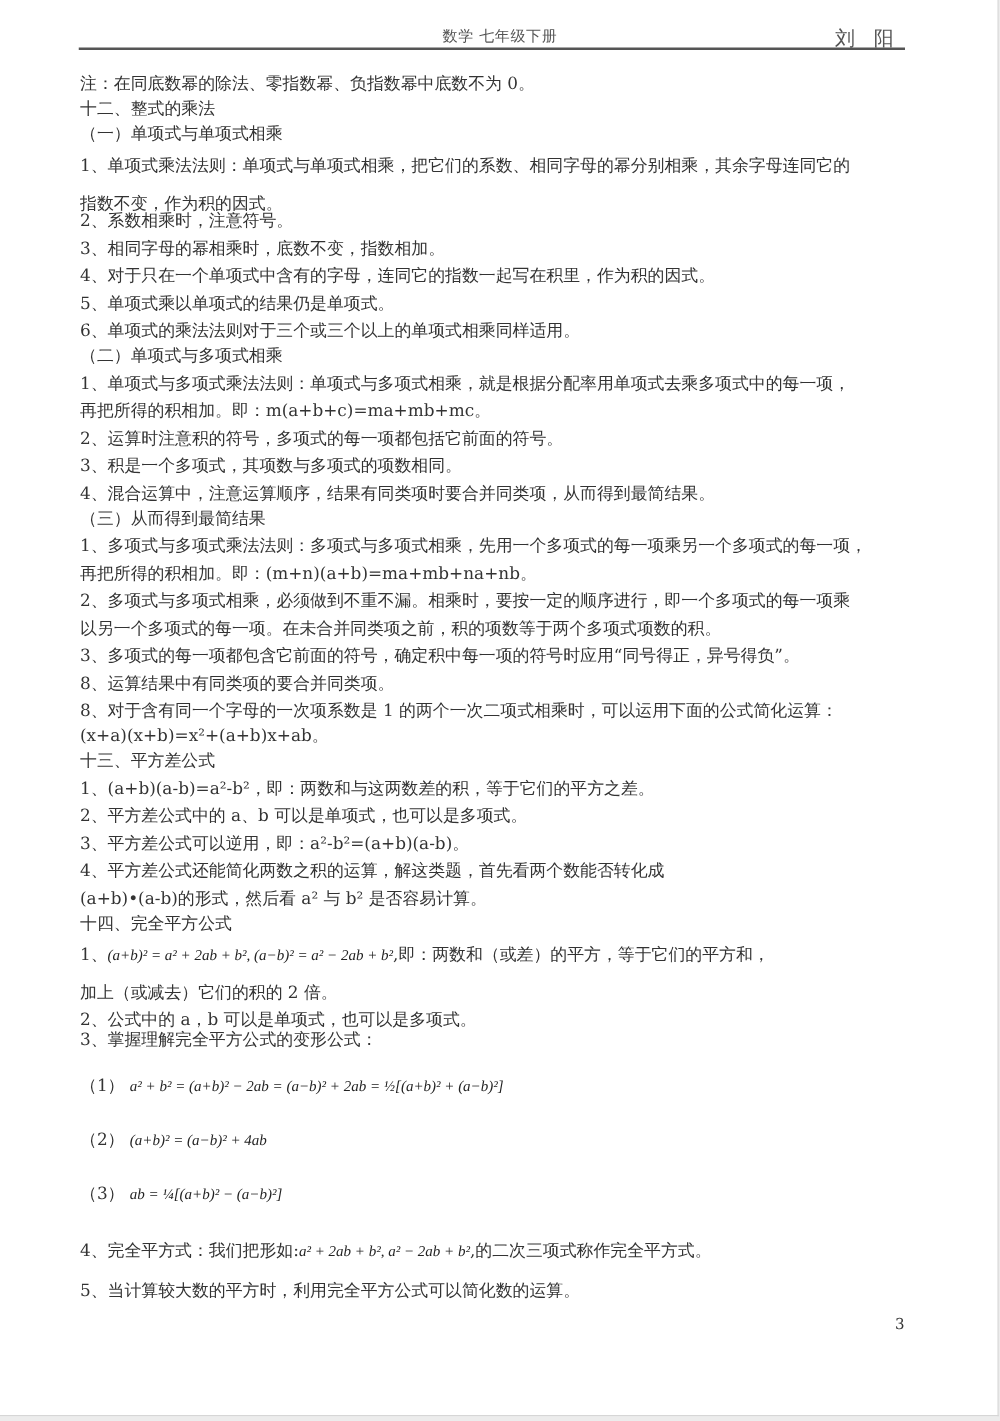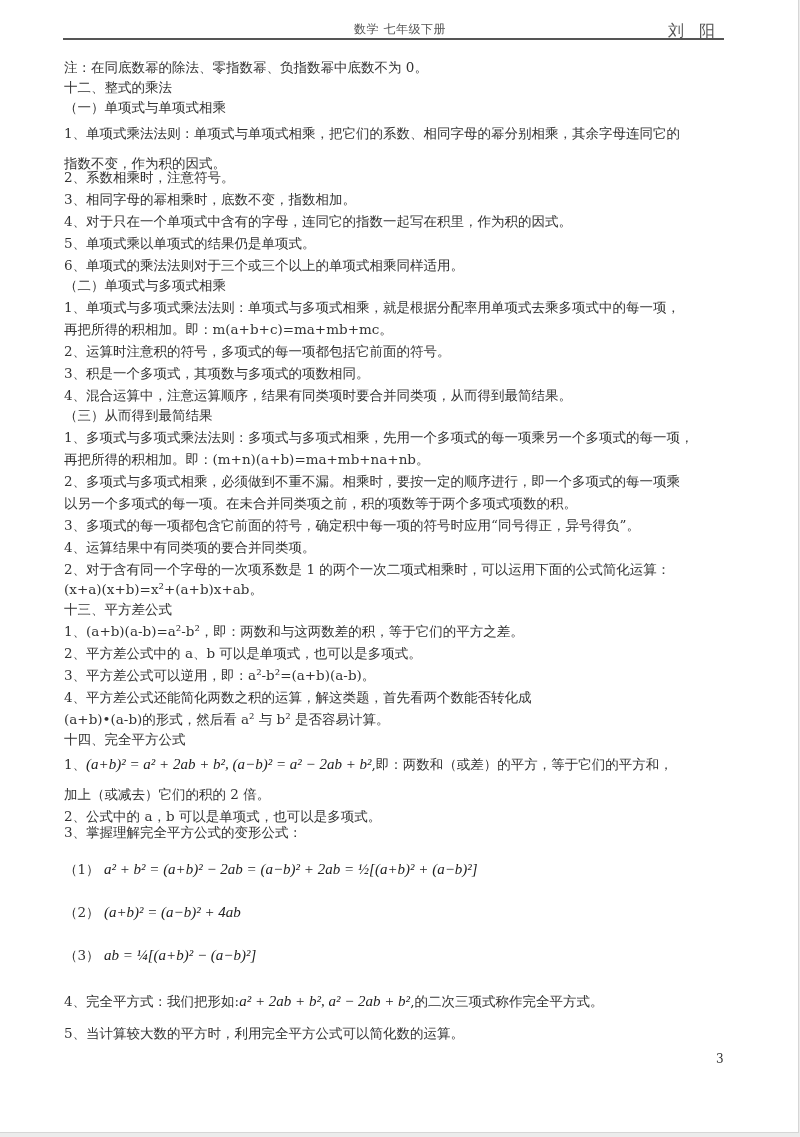--- a/index.html
+++ b/index.html
@@ -8,21 +8,21 @@
     font-family: "DejaVu Serif", "Liberation Serif", serif; color:#333;
   }
   .page {
     position:absolute; left:0; top:0; width:799px; height:1133px; background:#fff;
     border-right:1px solid #d6d6d6; border-bottom:1px solid #d6d6d6; box-sizing:border-box;
   }
   .hdr-center { position:absolute; top:21px; left:0; width:800px; text-align:center; font-size:12px; color:#555; letter-spacing:0.5px; }
   .hdr-right { position:absolute; top:21px; left:668px; font-size:16px; color:#555; letter-spacing:5px; }
   .hdr-rule { position:absolute; top:38px; left:63px; width:661px; height:2px; background:#555; }
   .line { position:absolute; left:64px; font-size:13.5px; line-height:18px; white-space:nowrap; color:#333; }
-  .math { font-family:"Liberation Serif","DejaVu Serif",serif; font-style:italic; font-size:15px; color:#222; }
+  .math { font-family:"Liberation Serif","DejaVu Serif",serif; font-style:italic; font-size:12px; color:#222; }
   .watermark {
     position:absolute; left:368px; top:1012px; font-family:"DejaVu Sans","Liberation Sans",sans-serif;
     font-weight:bold; font-size:84px; color:#e6e6e6; letter-spacing:-2px; line-height:1; z-index:0;
   }
   .pagenum { position:absolute; left:716px; top:1052px; font-size:12px; color:#333; }
   .content { position:relative; z-index:1; }
 </style>
 </head>
 <body>
 
@@ -48,22 +48,22 @@
     <div class="line" style="top:320px">再把所得的积相加。即：m(a+b+c)=ma+mb+mc。</div>
     <div class="line" style="top:342px">2、运算时注意积的符号，多项式的每一项都包括它前面的符号。</div>
     <div class="line" style="top:364px">3、积是一个多项式，其项数与多项式的项数相同。</div>
     <div class="line" style="top:386px">4、混合运算中，注意运算顺序，结果有同类项时要合并同类项，从而得到最简结果。</div>
     <div class="line" style="top:406px">（三）从而得到最简结果</div>
     <div class="line" style="top:428px">1、多项式与多项式乘法法则：多项式与多项式相乘，先用一个多项式的每一项乘另一个多项式的每一项，</div>
     <div class="line" style="top:450px">再把所得的积相加。即：(m+n)(a+b)=ma+mb+na+nb。</div>
     <div class="line" style="top:472px">2、多项式与多项式相乘，必须做到不重不漏。相乘时，要按一定的顺序进行，即一个多项式的每一项乘</div>
     <div class="line" style="top:494px">以另一个多项式的每一项。在未合并同类项之前，积的项数等于两个多项式项数的积。</div>
     <div class="line" style="top:516px">3、多项式的每一项都包含它前面的符号，确定积中每一项的符号时应用“同号得正，异号得负”。</div>
-    <div class="line" style="top:538px">4、运算结果中有同类项的要合并同类项。</div>
-    <div class="line" style="top:560px">2、对于含有同一个字母的一次项系数是 1 的两个一次二项式相乘时，可以运用下面的公式简化运算：</div>
+    <div class="line" style="top:538px">8、运算结果中有同类项的要合并同类项。</div>
+    <div class="line" style="top:560px">8、对于含有同一个字母的一次项系数是 1 的两个一次二项式相乘时，可以运用下面的公式简化运算：</div>
     <div class="line" style="top:580px">(x+a)(x+b)=x²+(a+b)x+ab。</div>
     <div class="line" style="top:600px">十三、平方差公式</div>
     <div class="line" style="top:622px">1、(a+b)(a-b)=a²-b²，即：两数和与这两数差的积，等于它们的平方之差。</div>
     <div class="line" style="top:644px">2、平方差公式中的 a、b 可以是单项式，也可以是多项式。</div>
     <div class="line" style="top:666px">3、平方差公式可以逆用，即：a²-b²=(a+b)(a-b)。</div>
     <div class="line" style="top:688px">4、平方差公式还能简化两数之积的运算，解这类题，首先看两个数能否转化成</div>
     <div class="line" style="top:710px">(a+b)•(a-b)的形式，然后看 a² 与 b² 是否容易计算。</div>
     <div class="line" style="top:730px">十四、完全平方公式</div>
 
     <div class="line" style="top:755px">

